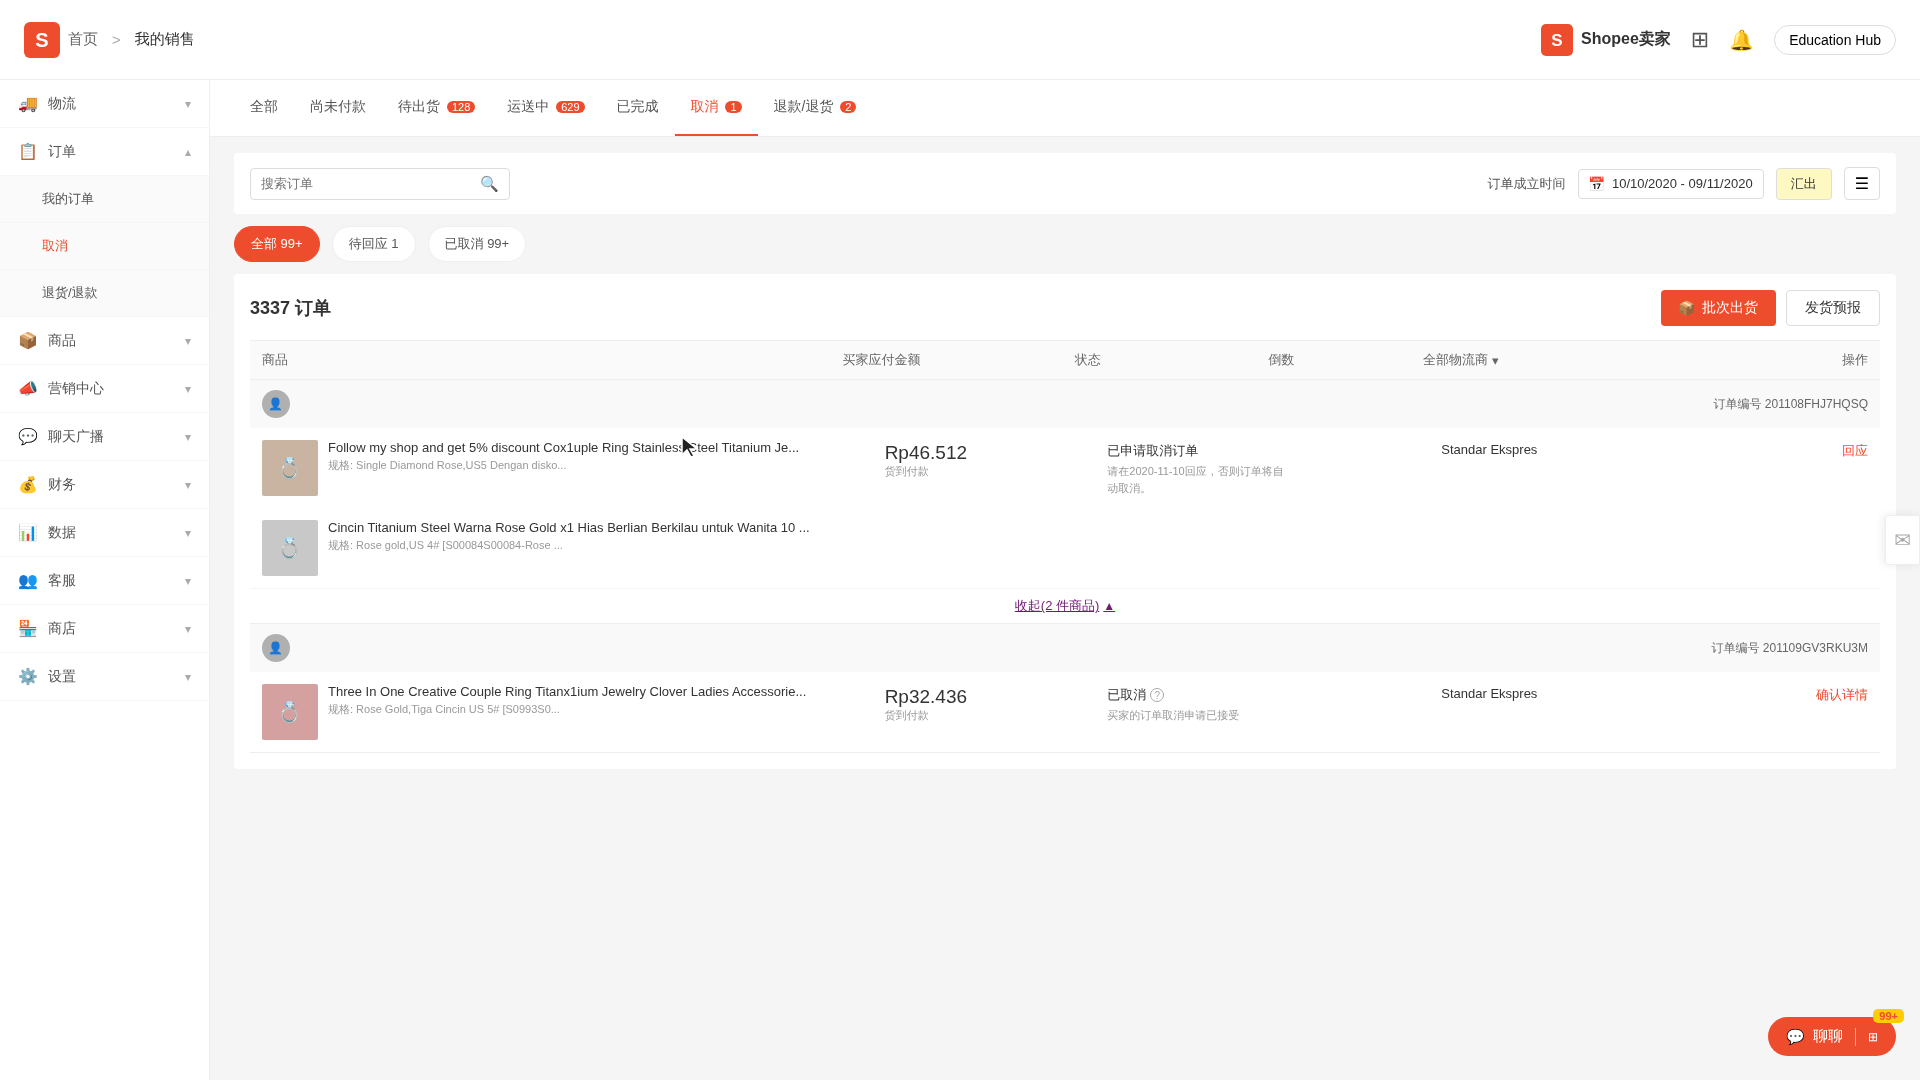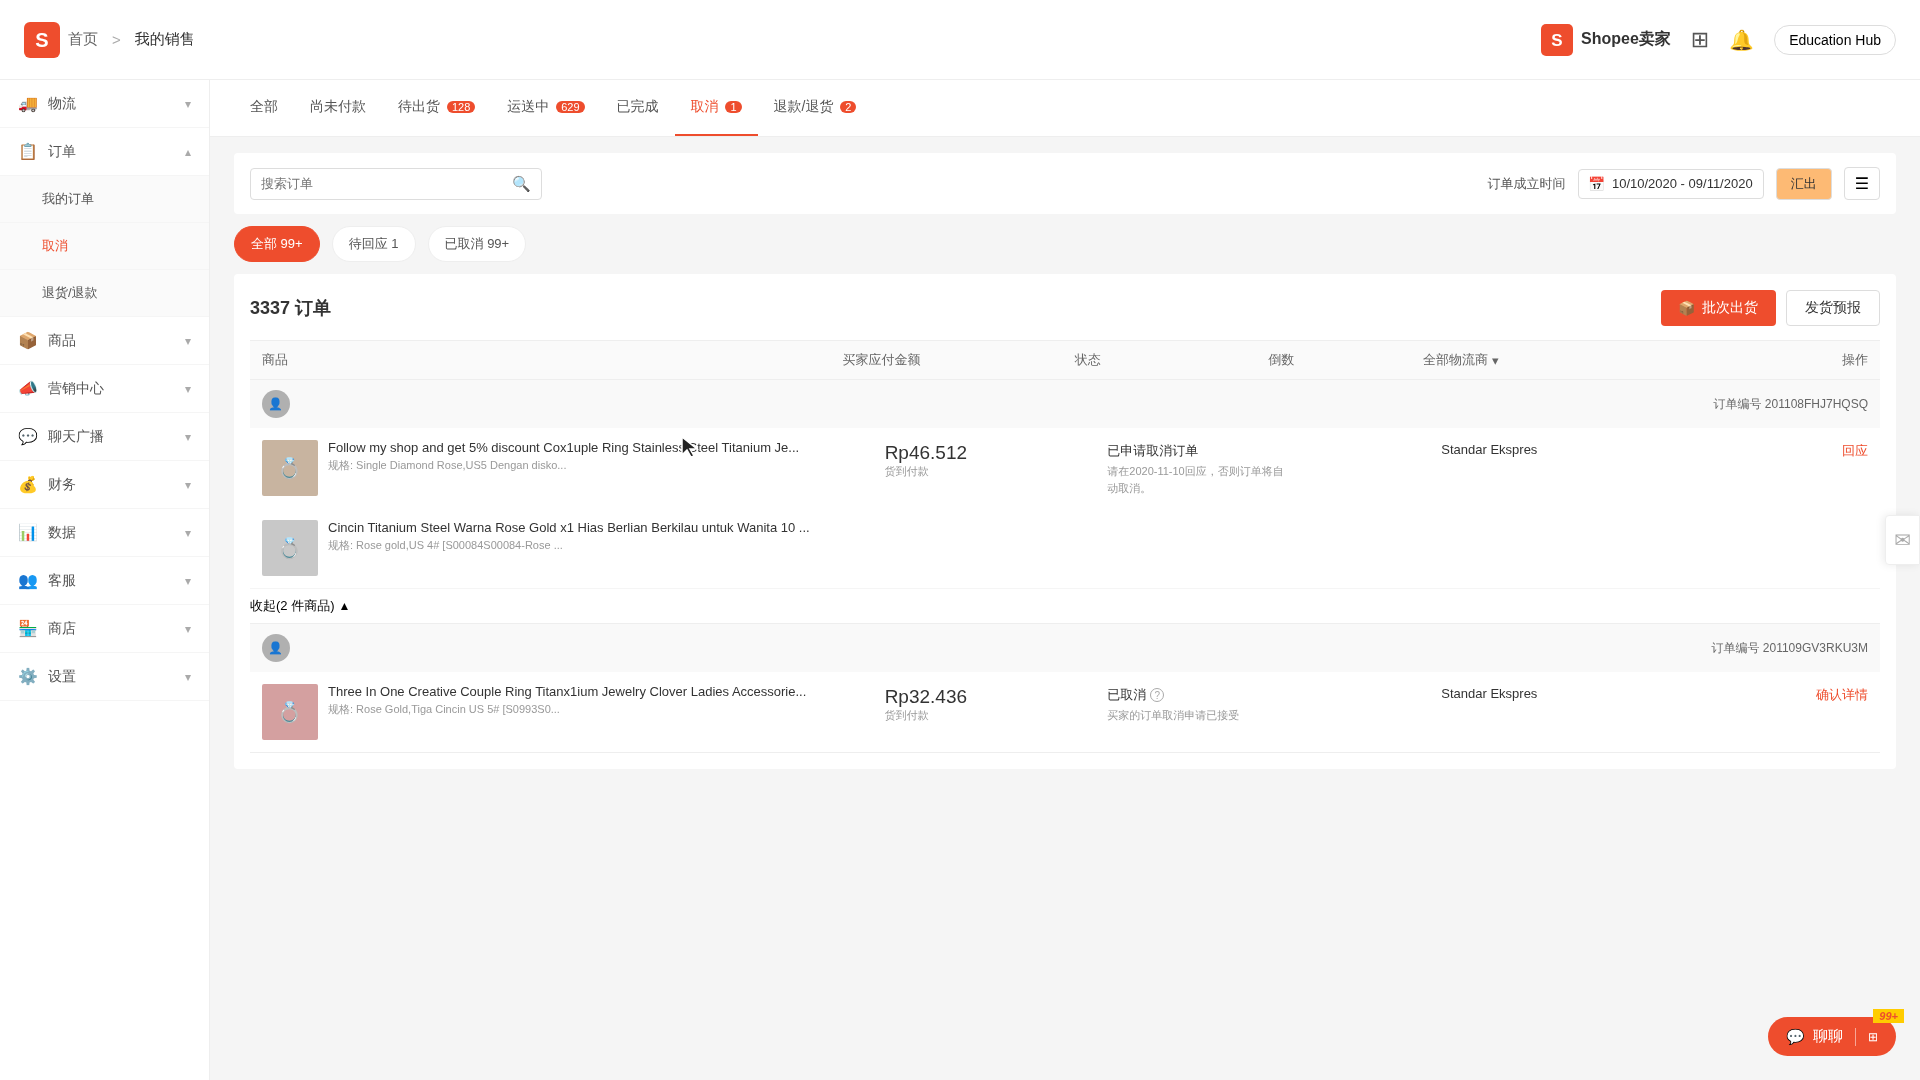--- a/index.html
+++ b/index.html
@@ -124,21 +124,21 @@
       gap: 12px;
       border-radius: 4px;
       margin-bottom: 12px;
     }
     .search-box {
       display: flex;
       align-items: center;
       border: 1px solid #ddd;
       border-radius: 4px;
       padding: 6px 10px;
-      width: 292px;
+      width: 260px;
       background: #fff;
     }
     .search-input {
       border: none;
       outline: none;
       font-size: 13px;
       flex: 1;
       color: #999;
     }
     .search-icon-btn { color: #aaa; font-size: 15px; cursor: pointer; }
@@ -154,21 +154,21 @@
       color: #333;
       background: #fff;
     }
     .cal-icon { color: #aaa; font-size: 14px; }
     .export-btn {
       border: 1px solid #ddd;
       border-radius: 4px;
       padding: 6px 14px;
       font-size: 13px;
       cursor: pointer;
-      background: #fdba74;
+      background: #fef9c3;
       color: #333;
       text-align: right;
     }
     .filter-icon-btn {
       border: 1px solid #ddd;
       border-radius: 4px;
       padding: 6px 10px;
       font-size: 16px;
       cursor: pointer;
       background: #fff;
@@ -298,26 +298,27 @@
     .status-sub { font-size: 11px; color: #999; line-height: 1.5; }
     .col-countdown-val { flex: 0.8; padding-top: 2px; font-size: 13px; color: #333; }
     .col-logistics-val { flex: 1.5; padding-top: 2px; font-size: 13px; color: #333; }
     .col-action-val { flex: 0.8; padding-top: 2px; text-align: right; }
     .reply-link { color: #ee4d2d; text-decoration: none; font-size: 13px; cursor: pointer; }
     .confirm-link { color: #ee4d2d; text-decoration: none; font-size: 13px; cursor: pointer; }
 
     .collapse-row {
       display: flex;
       align-items: center;
-      justify-content: flex-start;
+      justify-content: center;
       padding: 8px 0;
       font-size: 13px;
-      color: #000000;
+      color: #701a75;
       cursor: pointer;
       border-top: 1px solid #f5f5f5;
+      text-decoration: underline;
     }
     .collapse-icon { margin-left: 4px; font-size: 12px; }
 
     
     .chat-widget {
       position: fixed;
       bottom: 24px;
       right: 24px;
       display: flex;
       flex-direction: column;
@@ -615,21 +616,21 @@
     </div>
   </main>
 </div>
 
 <div class="mail-widget">
   <span>✉</span>
 </div>
 
 <div class="chat-widget">
   <div class="chat-btn">
-    <span style="position:absolute;top:-8px;right:-8px;background:#ffcc00;color:#ee4d2d;border-radius:0;padding:1px 6px;font-size:11px;font-weight:700;font-style:italic;">99+</span>
+    <span style="position:absolute;top:-8px;right:-8px;background:#ffcc00;color:#ee4d2d;border-radius:5px;padding:1px 6px;font-size:11px;font-weight:700;">99+</span>
     <span>💬</span>
     <span>聊聊</span>
     <span style="width:1px;height:18px;background:rgba(255,255,255,0.5);display:inline-block;margin:0 4px;"></span>
     <span style="font-size:12px;">⊞</span>
   </div>
 </div>
 
 <div style="position:fixed;left:680px;top:435px;pointer-events:none;z-index:9999;font-size:22px;color:#111;">
   <svg width="22" height="26" viewBox="0 0 22 26" fill="none" xmlns="http://www.w3.org/2000/svg">
     <path d="M2 2L2 20L7 15L11 22L14 21L10 14L17 14L2 2Z" fill="#222" stroke="white" stroke-width="1.5"></path>

